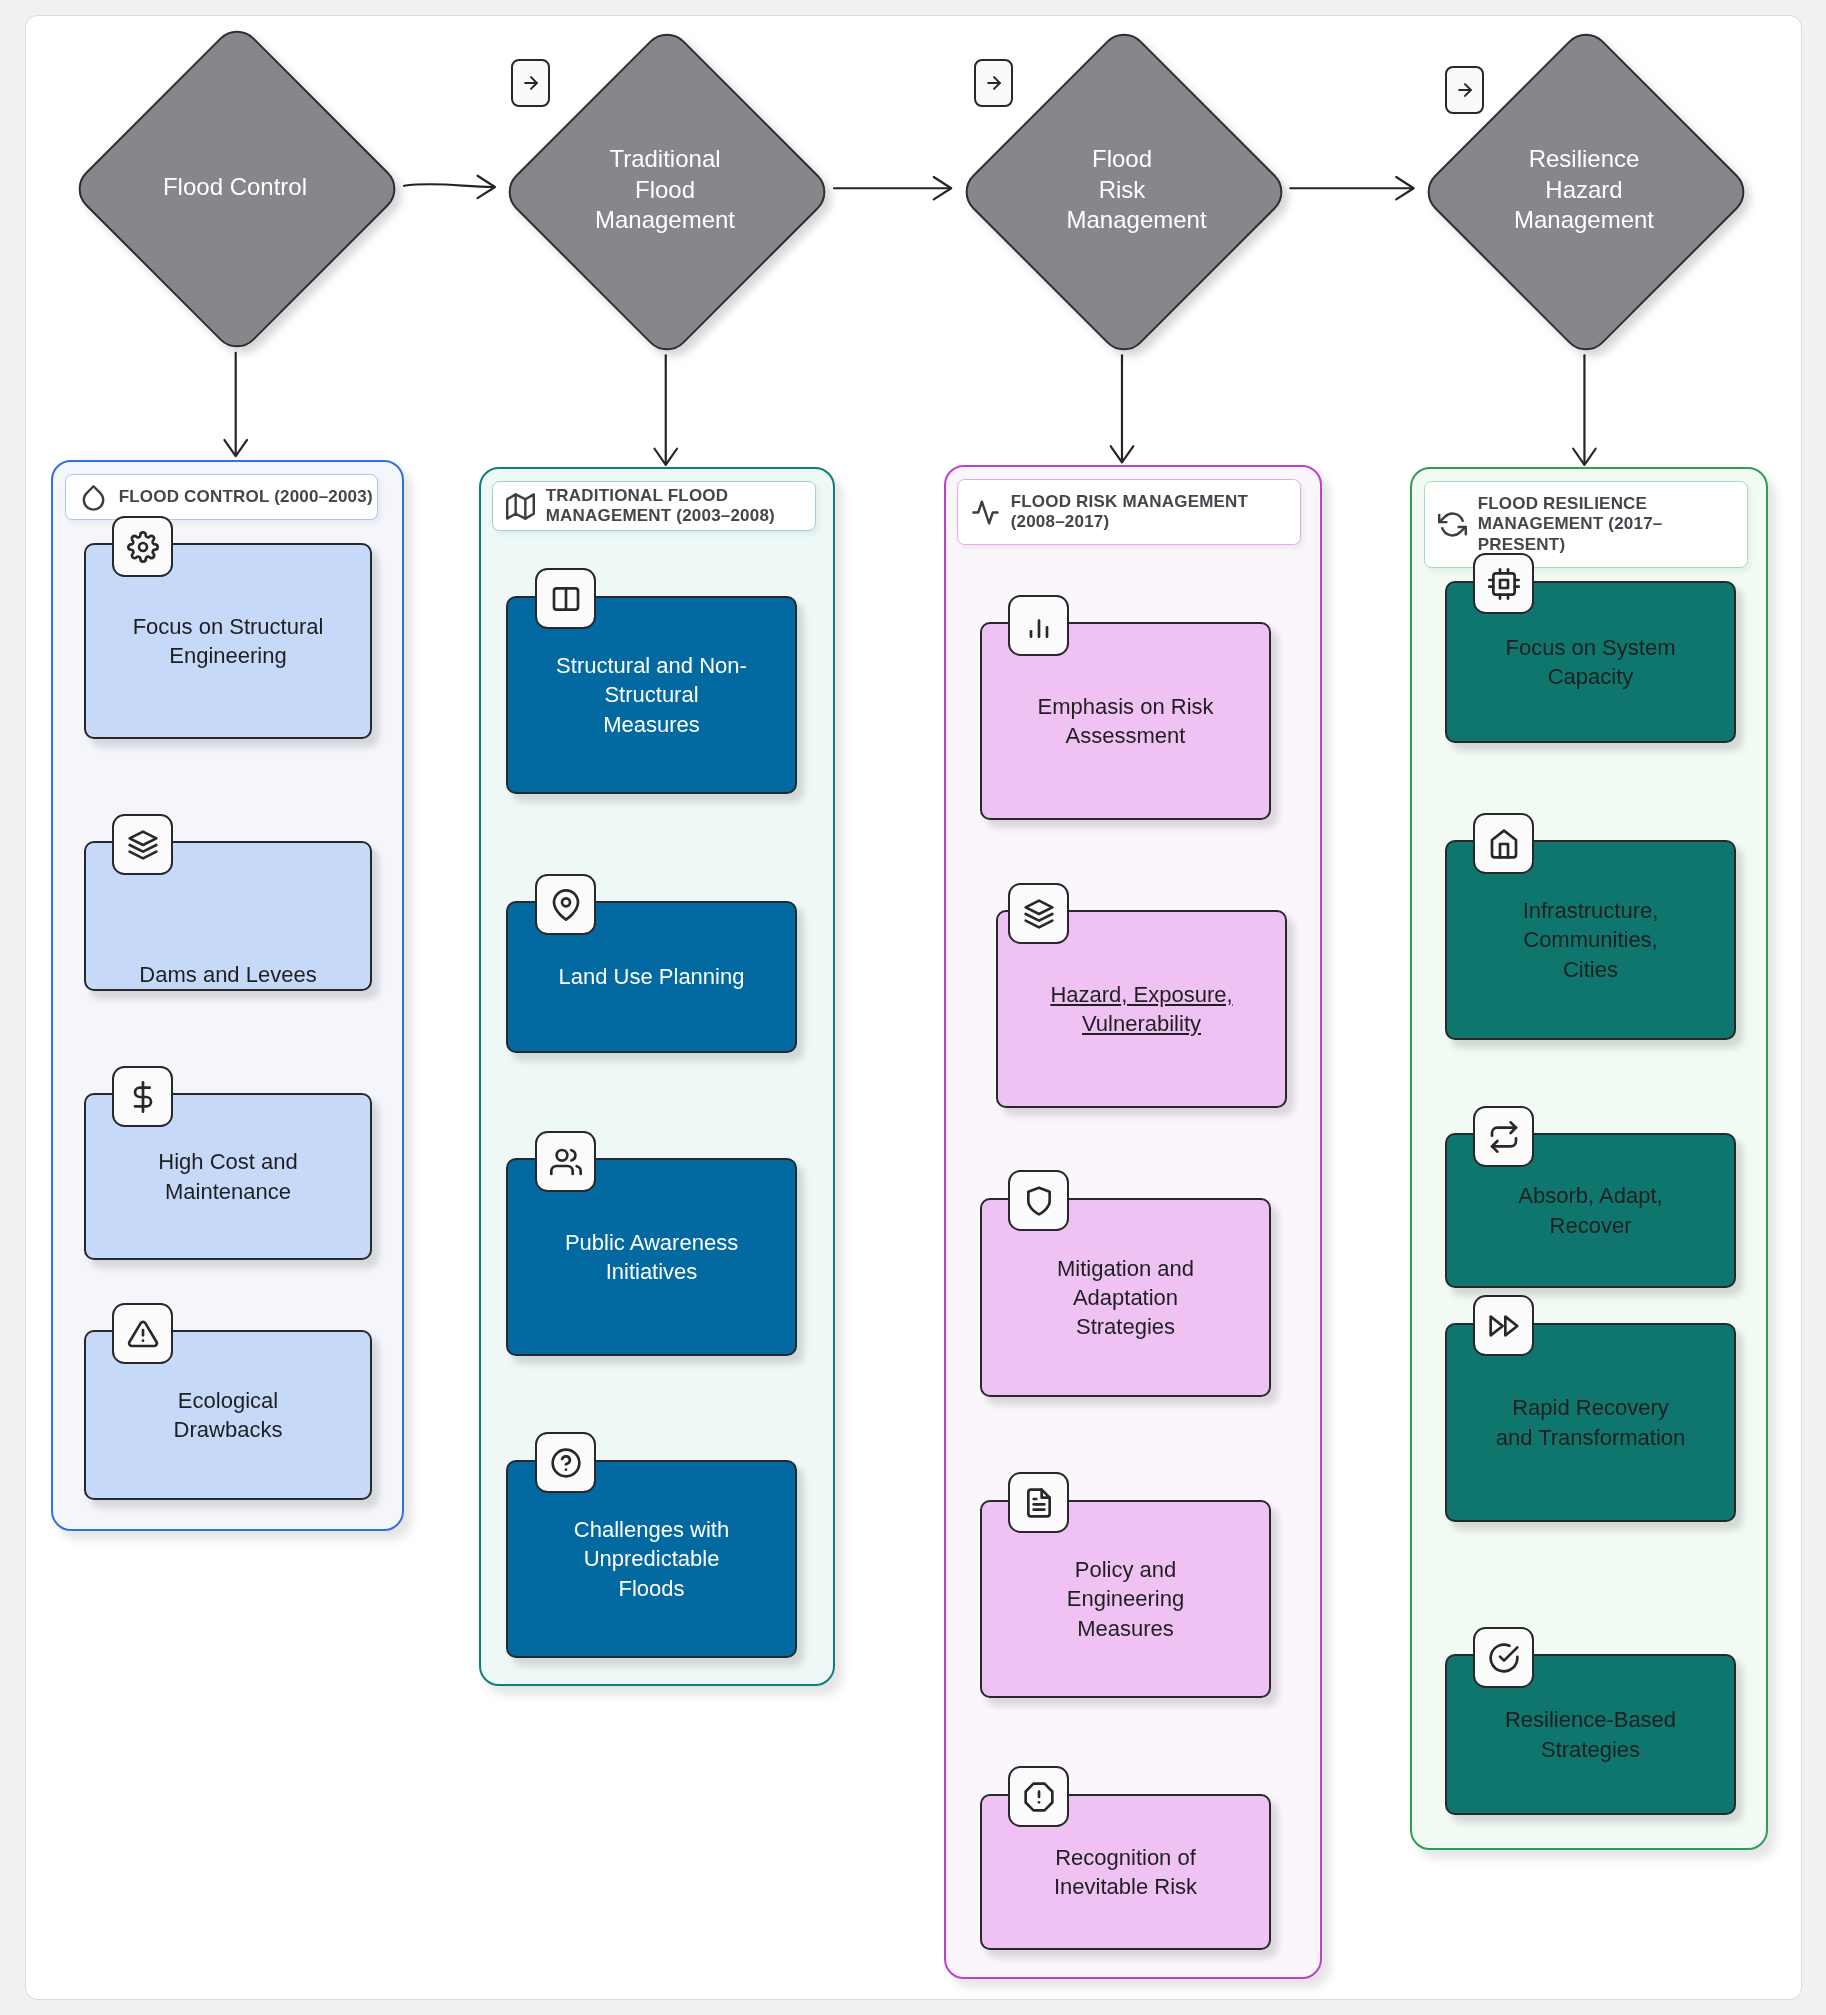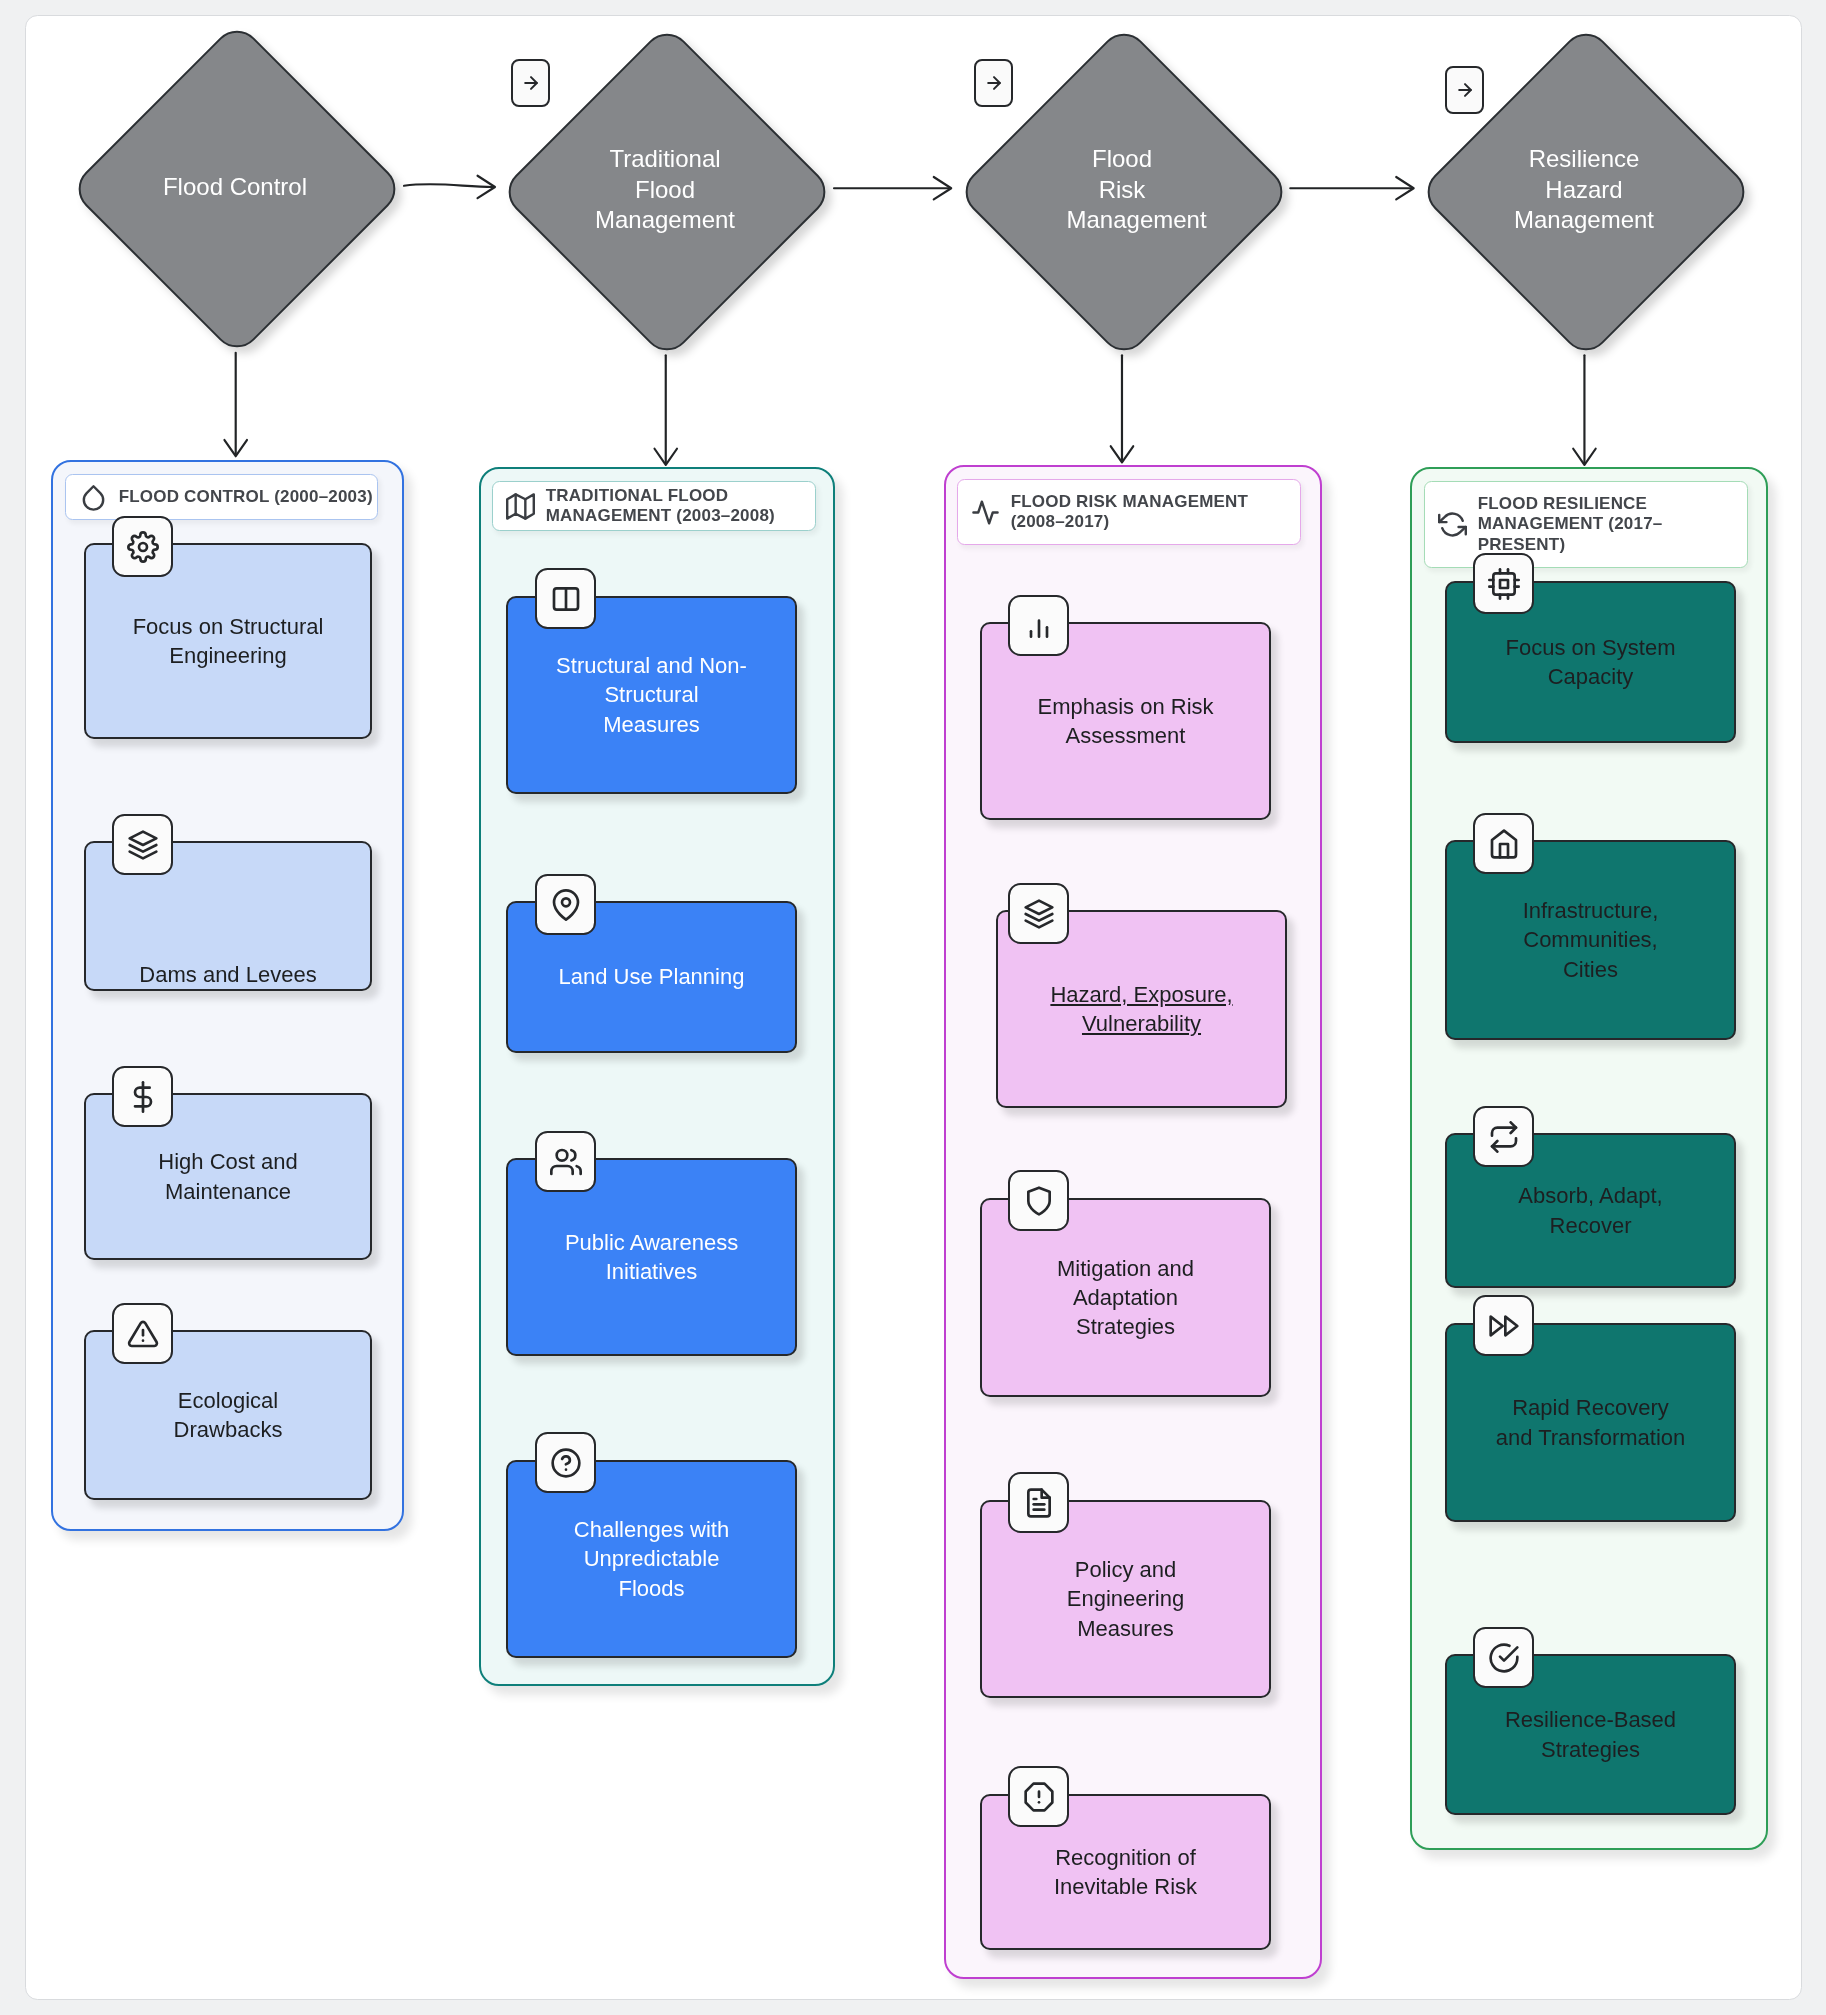--- a/index.html
+++ b/index.html
@@ -46,21 +46,21 @@
   .pill svg{width:29px;height:29px;flex:0 0 auto;stroke:#3a3d42;stroke-width:2;fill:none;stroke-linecap:round;stroke-linejoin:round;}
   .pill-text{font-size:17px;font-weight:700;color:#43464b;letter-spacing:0.2px;line-height:1.18;text-transform:uppercase;}
 
   
   .node{position:absolute;border:2.2px solid #26282b;border-radius:10px;
     display:flex;align-items:center;justify-content:center;text-align:center;
     font-size:22px;line-height:1.32;font-weight:500;
     box-shadow:6.2px 7.5px 7.5px rgba(0,0,0,0.13);}
   .node span{display:inline-block;max-width:194px;}
   .n-blue{background:#c7d9f8;color:#1d1f21;}
-  .n-teal{background:#3b82f6;color:#ffffff;}
+  .n-teal{background:#0369a1;color:#ffffff;}
   .n-pink{background:#f0c2f3;color:#1d1f21;}
   .n-green{background:#0f766e;color:#1d1f21;}
 
   .icon-box{position:absolute;width:57px;height:57px;background:#fbfbfb;border:2.2px solid #26282b;border-radius:12.5px;
     display:flex;align-items:center;justify-content:center;z-index:3;}
   .icon-box svg{width:32px;height:32px;stroke:#26282b;stroke-width:2;fill:none;stroke-linecap:round;stroke-linejoin:round;}
 </style>
 </head>
 <body>
 

